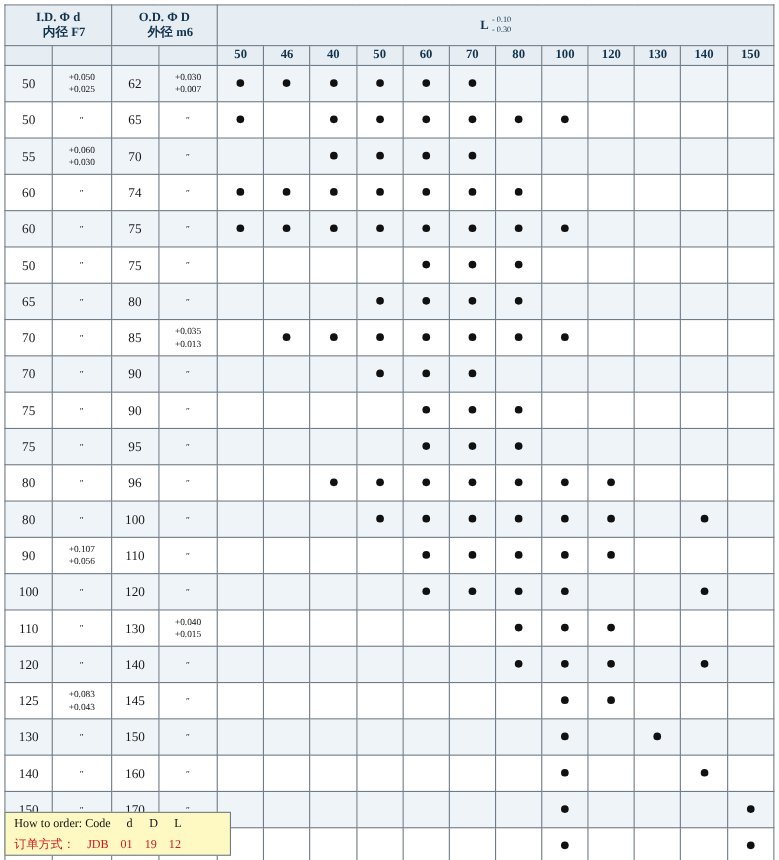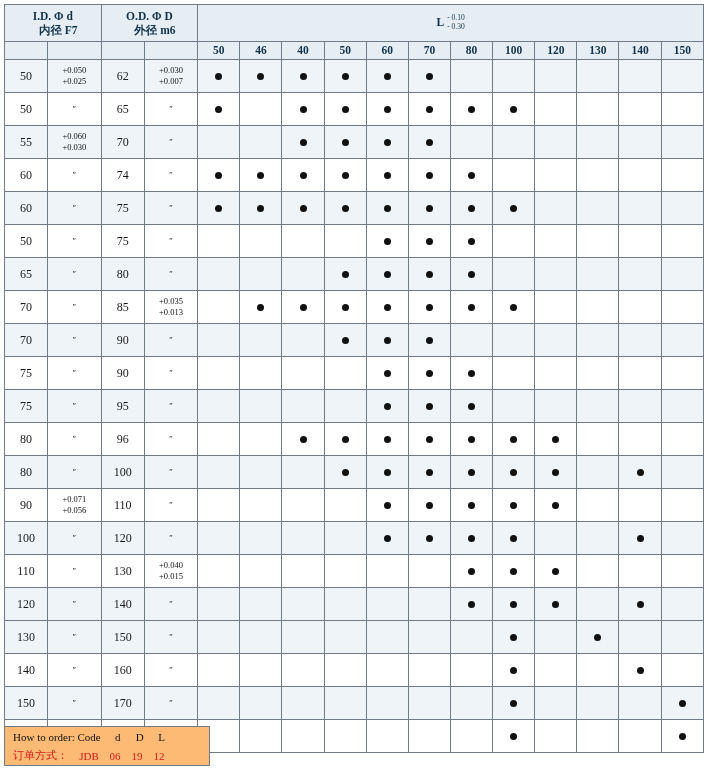--- a/index.html
+++ b/index.html
@@ -89,26 +89,26 @@
   col.c-id    { width: 42px; }
   col.c-idtol { width: 52px; }
   col.c-od    { width: 42px; }
   col.c-odtol { width: 52px; }
   col.c-L     { width: 41px; }
 
   
   .order-box {
     position: absolute;
     left: 4px;
-    bottom: 16px;
+    bottom: 4px;
     width: 206px;
     height: 40px;
     border: 1px solid #6f7b86;
     box-sizing: border-box;
-    background: #fdba74;
+    background: #fef9c3;
     font-size: 11px;
   }
   .order-line {
     display: flex;
     align-items: center;
     height: 19px;
     padding-left: 8px;
   }
   .order-line.top { color: #111; }
   .order-line.bottom { color: #cf1a1a; }
@@ -474,21 +474,21 @@
           <td><span class="dot"></span></td>
           <td><span class="dot"></span></td>
           <td><span class="dot"></span></td>
           <td></td>
           <td><span class="dot"></span></td>
           <td></td>
         </tr>
         <tr class="even">
           <td class="idv">90</td>
           <td class="tol">
-            <span class="t1">+0.071</span>
+            <span class="t1">+0.107</span>
             <span class="t2">+0.056</span>
           </td>
           <td class="odv">110</td>
           <td class="tol">
             <span class="t1">″</span>
           </td>
           <td></td>
           <td></td>
           <td></td>
           <td></td>
@@ -559,20 +559,43 @@
           <td></td>
           <td></td>
           <td></td>
           <td></td>
           <td></td>
           <td><span class="dot"></span></td>
           <td><span class="dot"></span></td>
           <td><span class="dot"></span></td>
           <td></td>
           <td><span class="dot"></span></td>
+          <td></td>
+        </tr>
+        <tr class="even">
+          <td class="idv">125</td>
+          <td class="tol">
+            <span class="t1">+0.083</span>
+            <span class="t2">+0.043</span>
+          </td>
+          <td class="odv">145</td>
+          <td class="tol">
+            <span class="t1">″</span>
+          </td>
+          <td></td>
+          <td></td>
+          <td></td>
+          <td></td>
+          <td></td>
+          <td></td>
+          <td></td>
+          <td><span class="dot"></span></td>
+          <td><span class="dot"></span></td>
+          <td></td>
+          <td></td>
           <td></td>
         </tr>
         <tr class="odd">
           <td class="idv">130</td>
           <td class="tol">
             <span class="t1">″</span>
           </td>
           <td class="odv">150</td>
           <td class="tol">
             <span class="t1">″</span>
@@ -665,20 +688,20 @@
       <span class="order-codes" id="en-codes">
           <span class="cw2">d</span>
           <span class="cw3">D</span>
           <span class="cw4">L</span>
         </span>
     </div>
     <div class="order-line bottom" style="color: rgb(207, 26, 26);">
       <span class="order-label">订单方式：</span>
       <span class="order-codes" id="cn-codes">
           <span class="cw1">JDB</span>
-          <span class="cw2">06</span>
+          <span class="cw2">01</span>
           <span class="cw3">19</span>
           <span class="cw4">12</span>
         </span>
     </div>
   </div>
 
 </div>
 
 </body></html>

